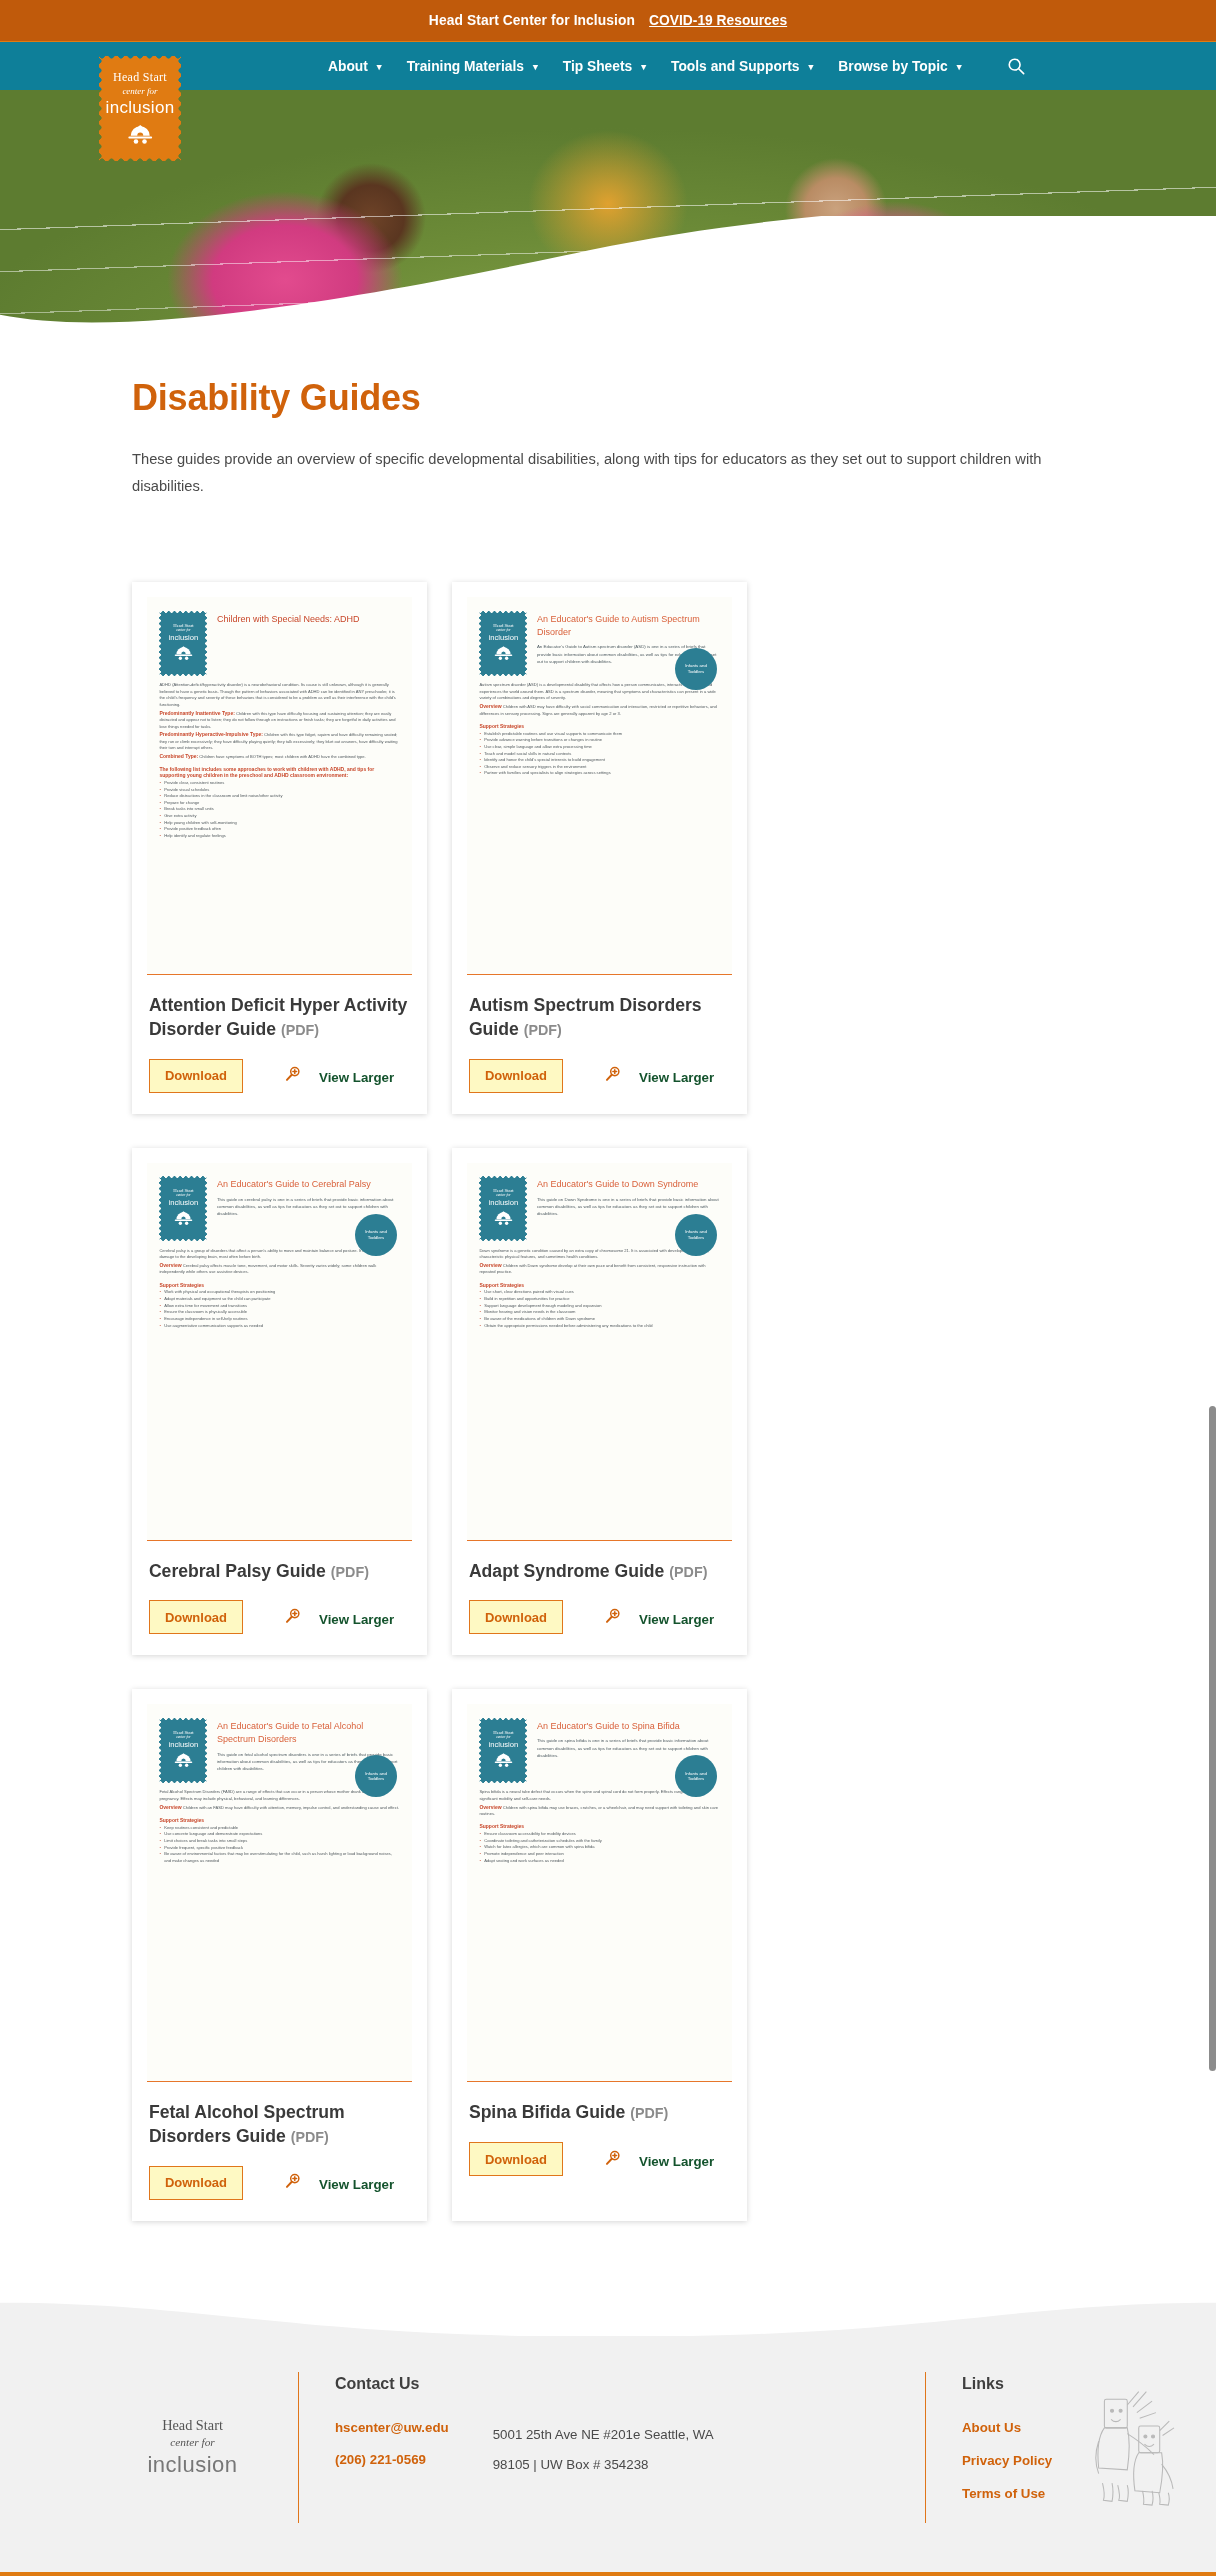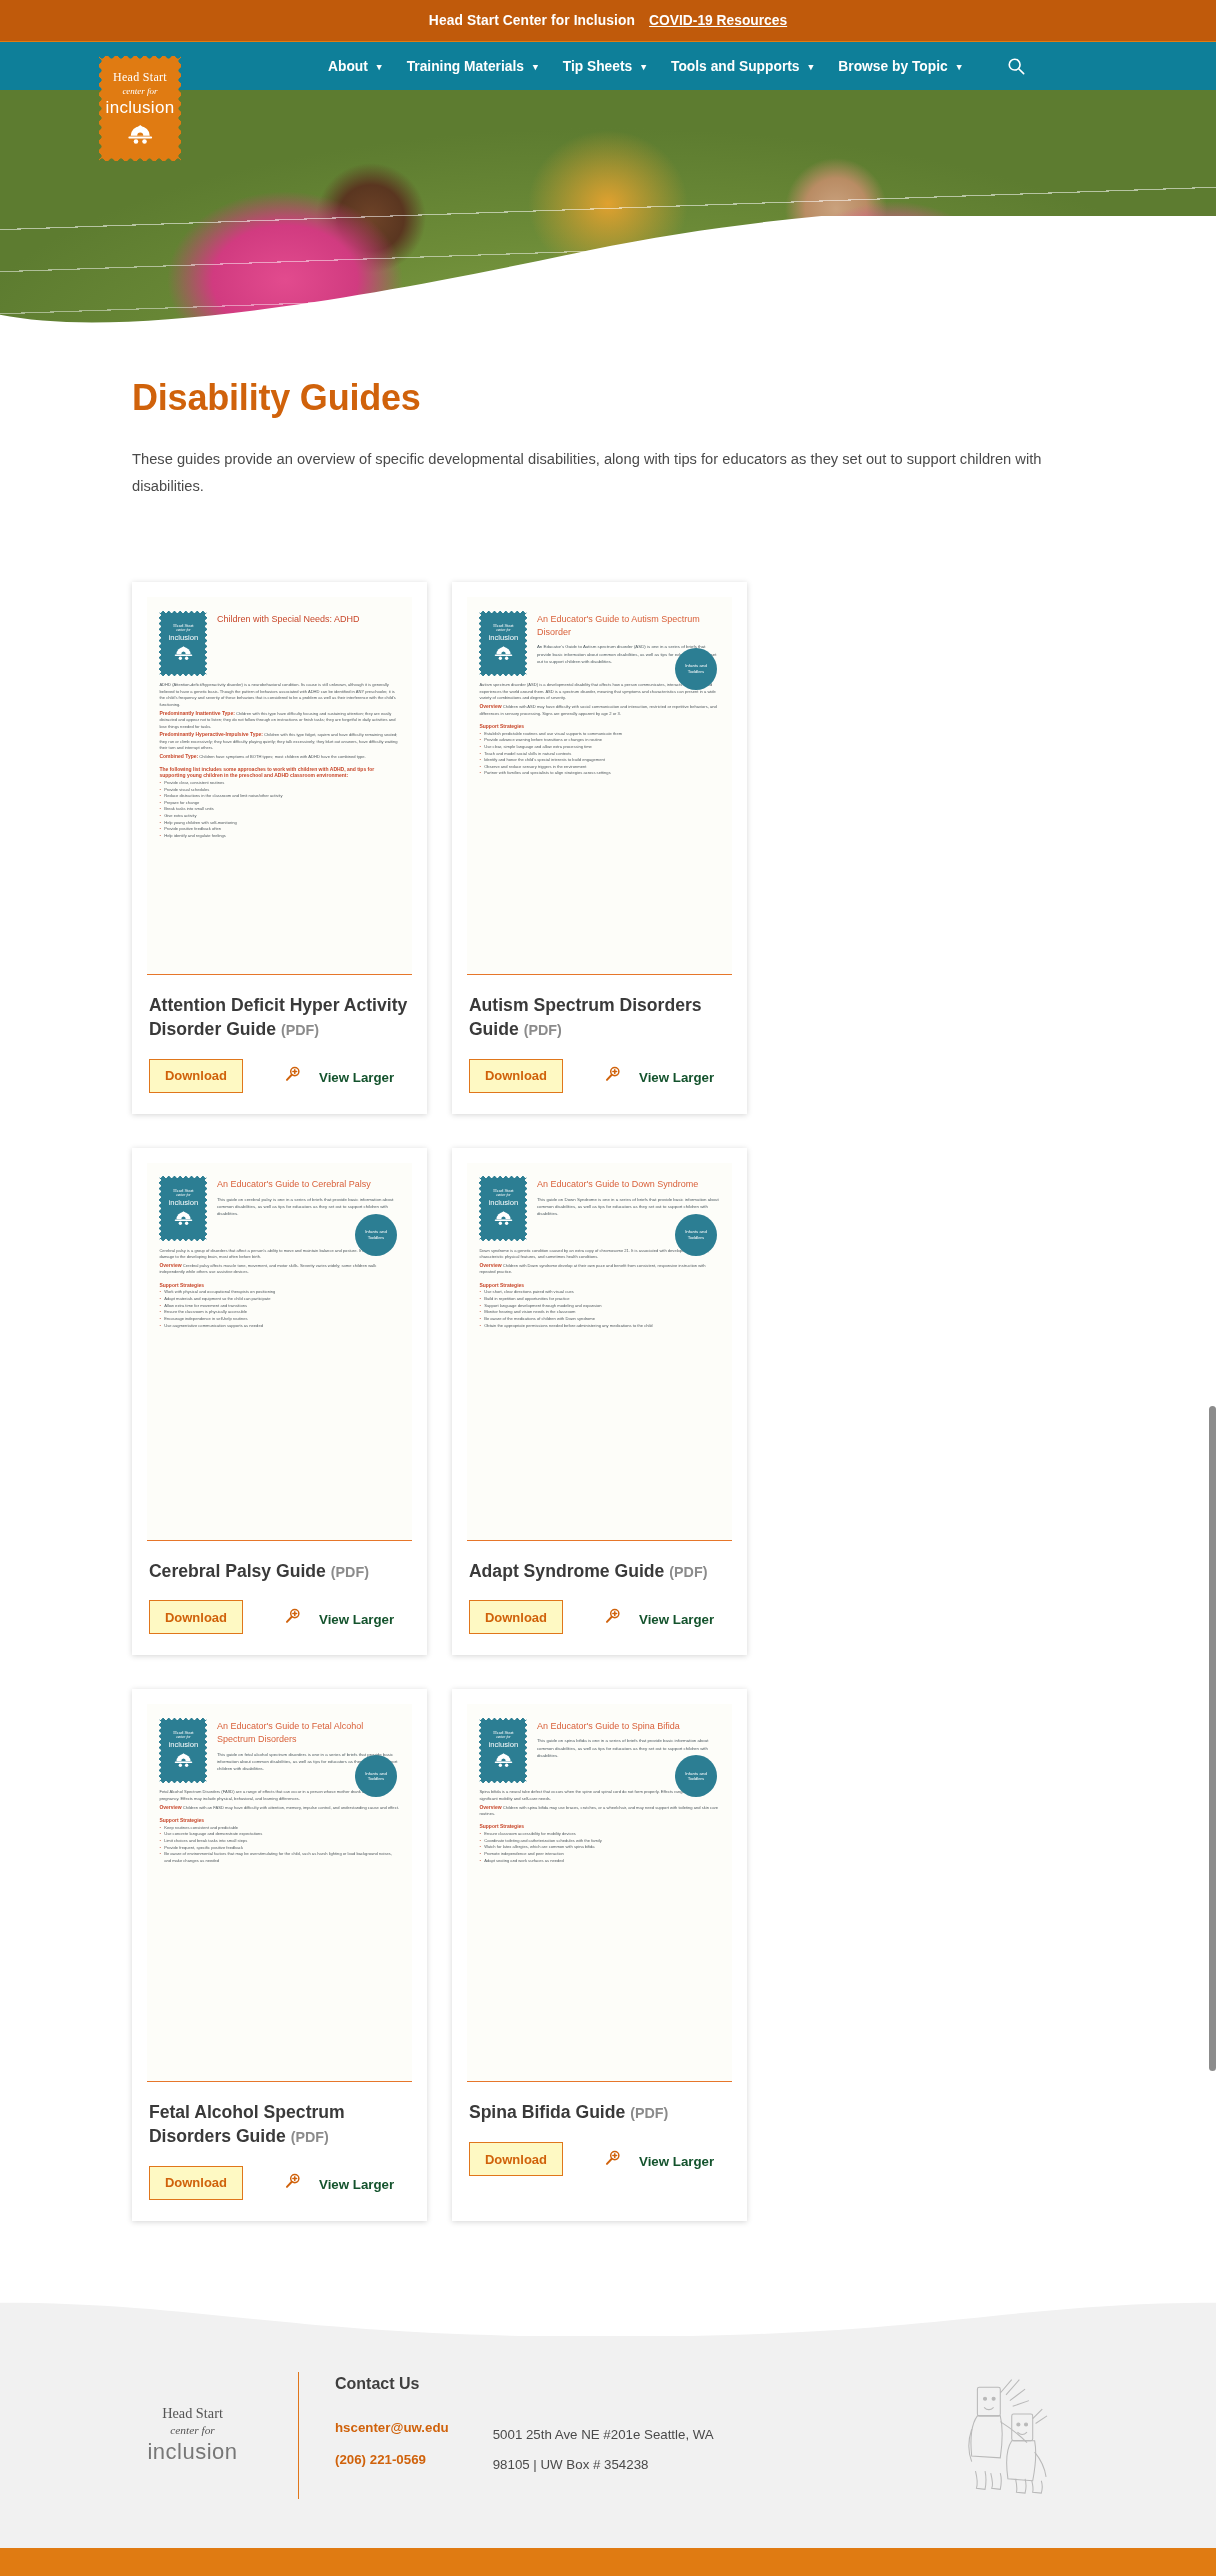--- a/index.html
+++ b/index.html
@@ -750,20 +750,28 @@
           <a href="#">hscenter@uw.edu</a>
           <a href="#">(206) 221-0569</a>
         </div>
         <div class="f-addr">
           <div>5001 25th Ave NE #201e Seattle, WA</div>
           <div>98105 | UW Box # 354238</div>
         </div>
       </div>
     </div>
 
+    <div class="f-col">
+      <div class="f-heading">Links</div>
+      <div class="f-links">
+        <a href="#">About Us</a>
+        <a href="#">Privacy Policy</a>
+        <a href="#">Terms of Use</a>
+      </div>
+    </div>
 
     <div class="f-art">
       <svg width="103" height="124" viewBox="0 0 108 130" fill="none" stroke="#b9b9b9" stroke-width="1.1">
         <rect x="13" y="16" width="24" height="30" rx="2"></rect>
         <circle cx="21" cy="28" r="1.6" fill="#b9b9b9"></circle>
           <circle cx="30" cy="28" r="1.6" fill="#b9b9b9"></circle>
         <path d="M20 37 q5 5 10 0"></path>
         <path d="M37 22 l12 -14 M43 24 l14 -16 M47 30 l16 -12 M50 36 l17 -6"></path>
         <path d="M13 46 q-9 12 -6 42 l30 2 q4 -28 0 -44 Z"></path>
         <path d="M7 60 q-6 18 0 34"></path>

